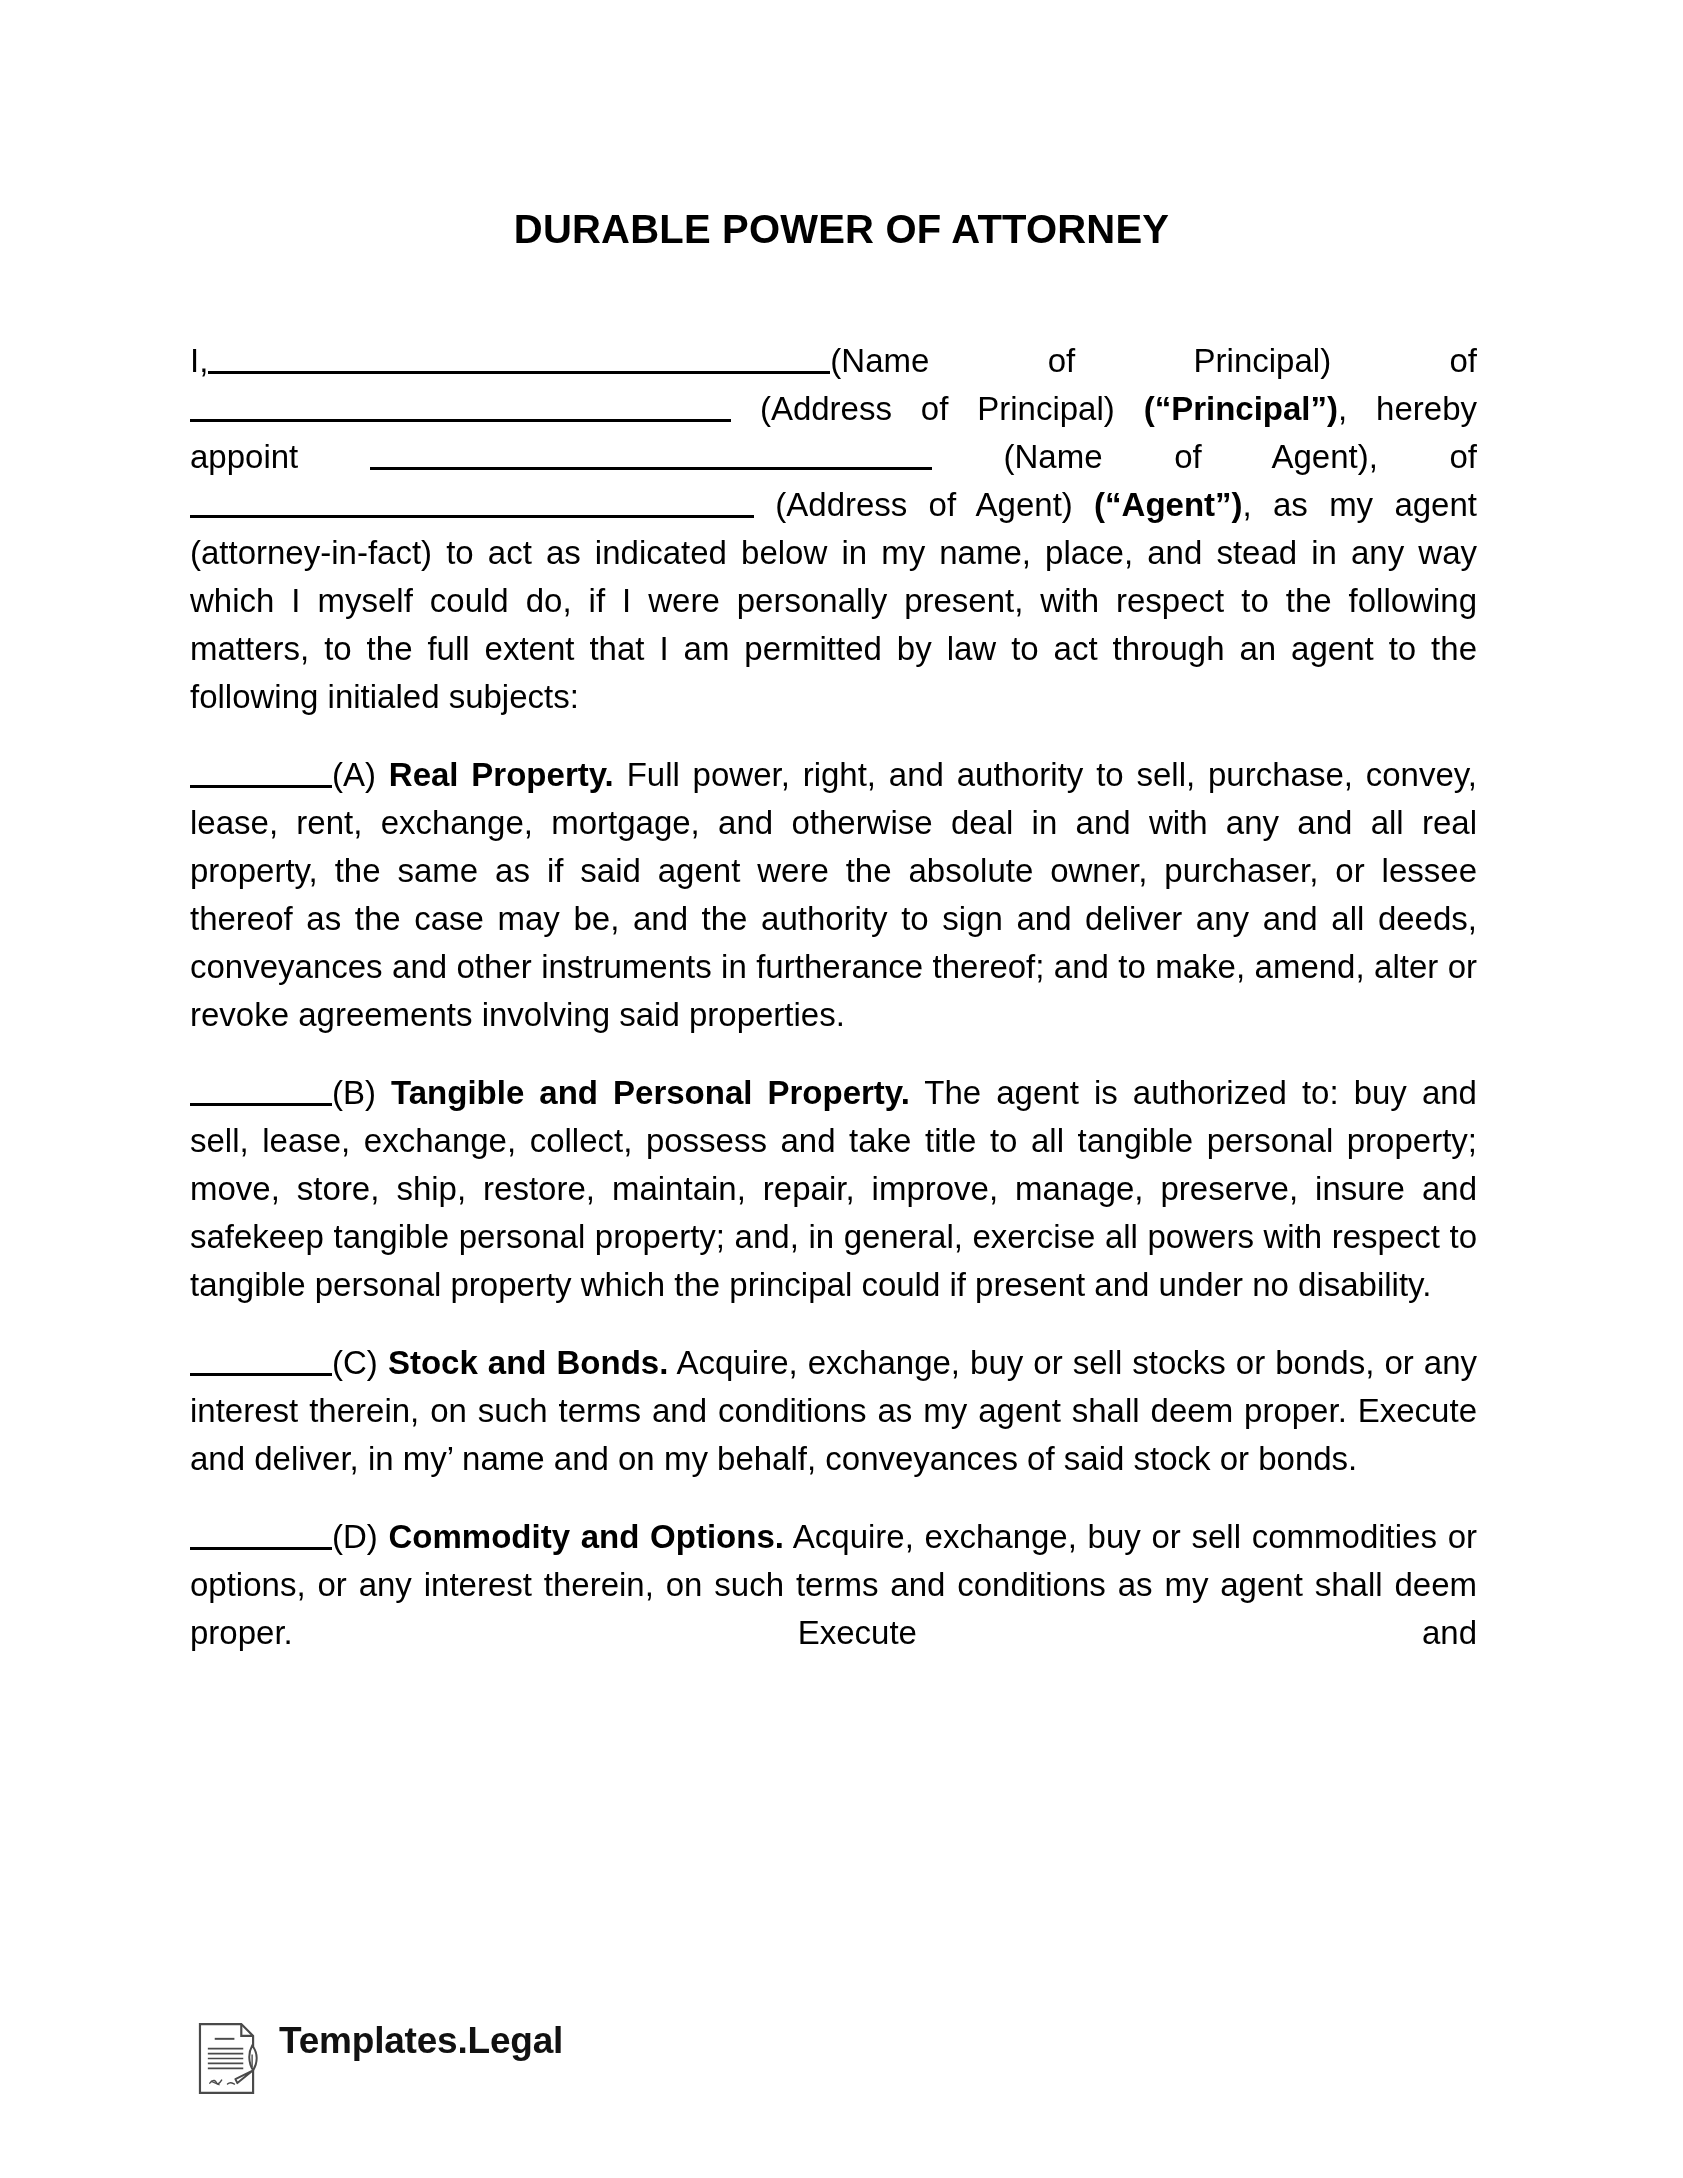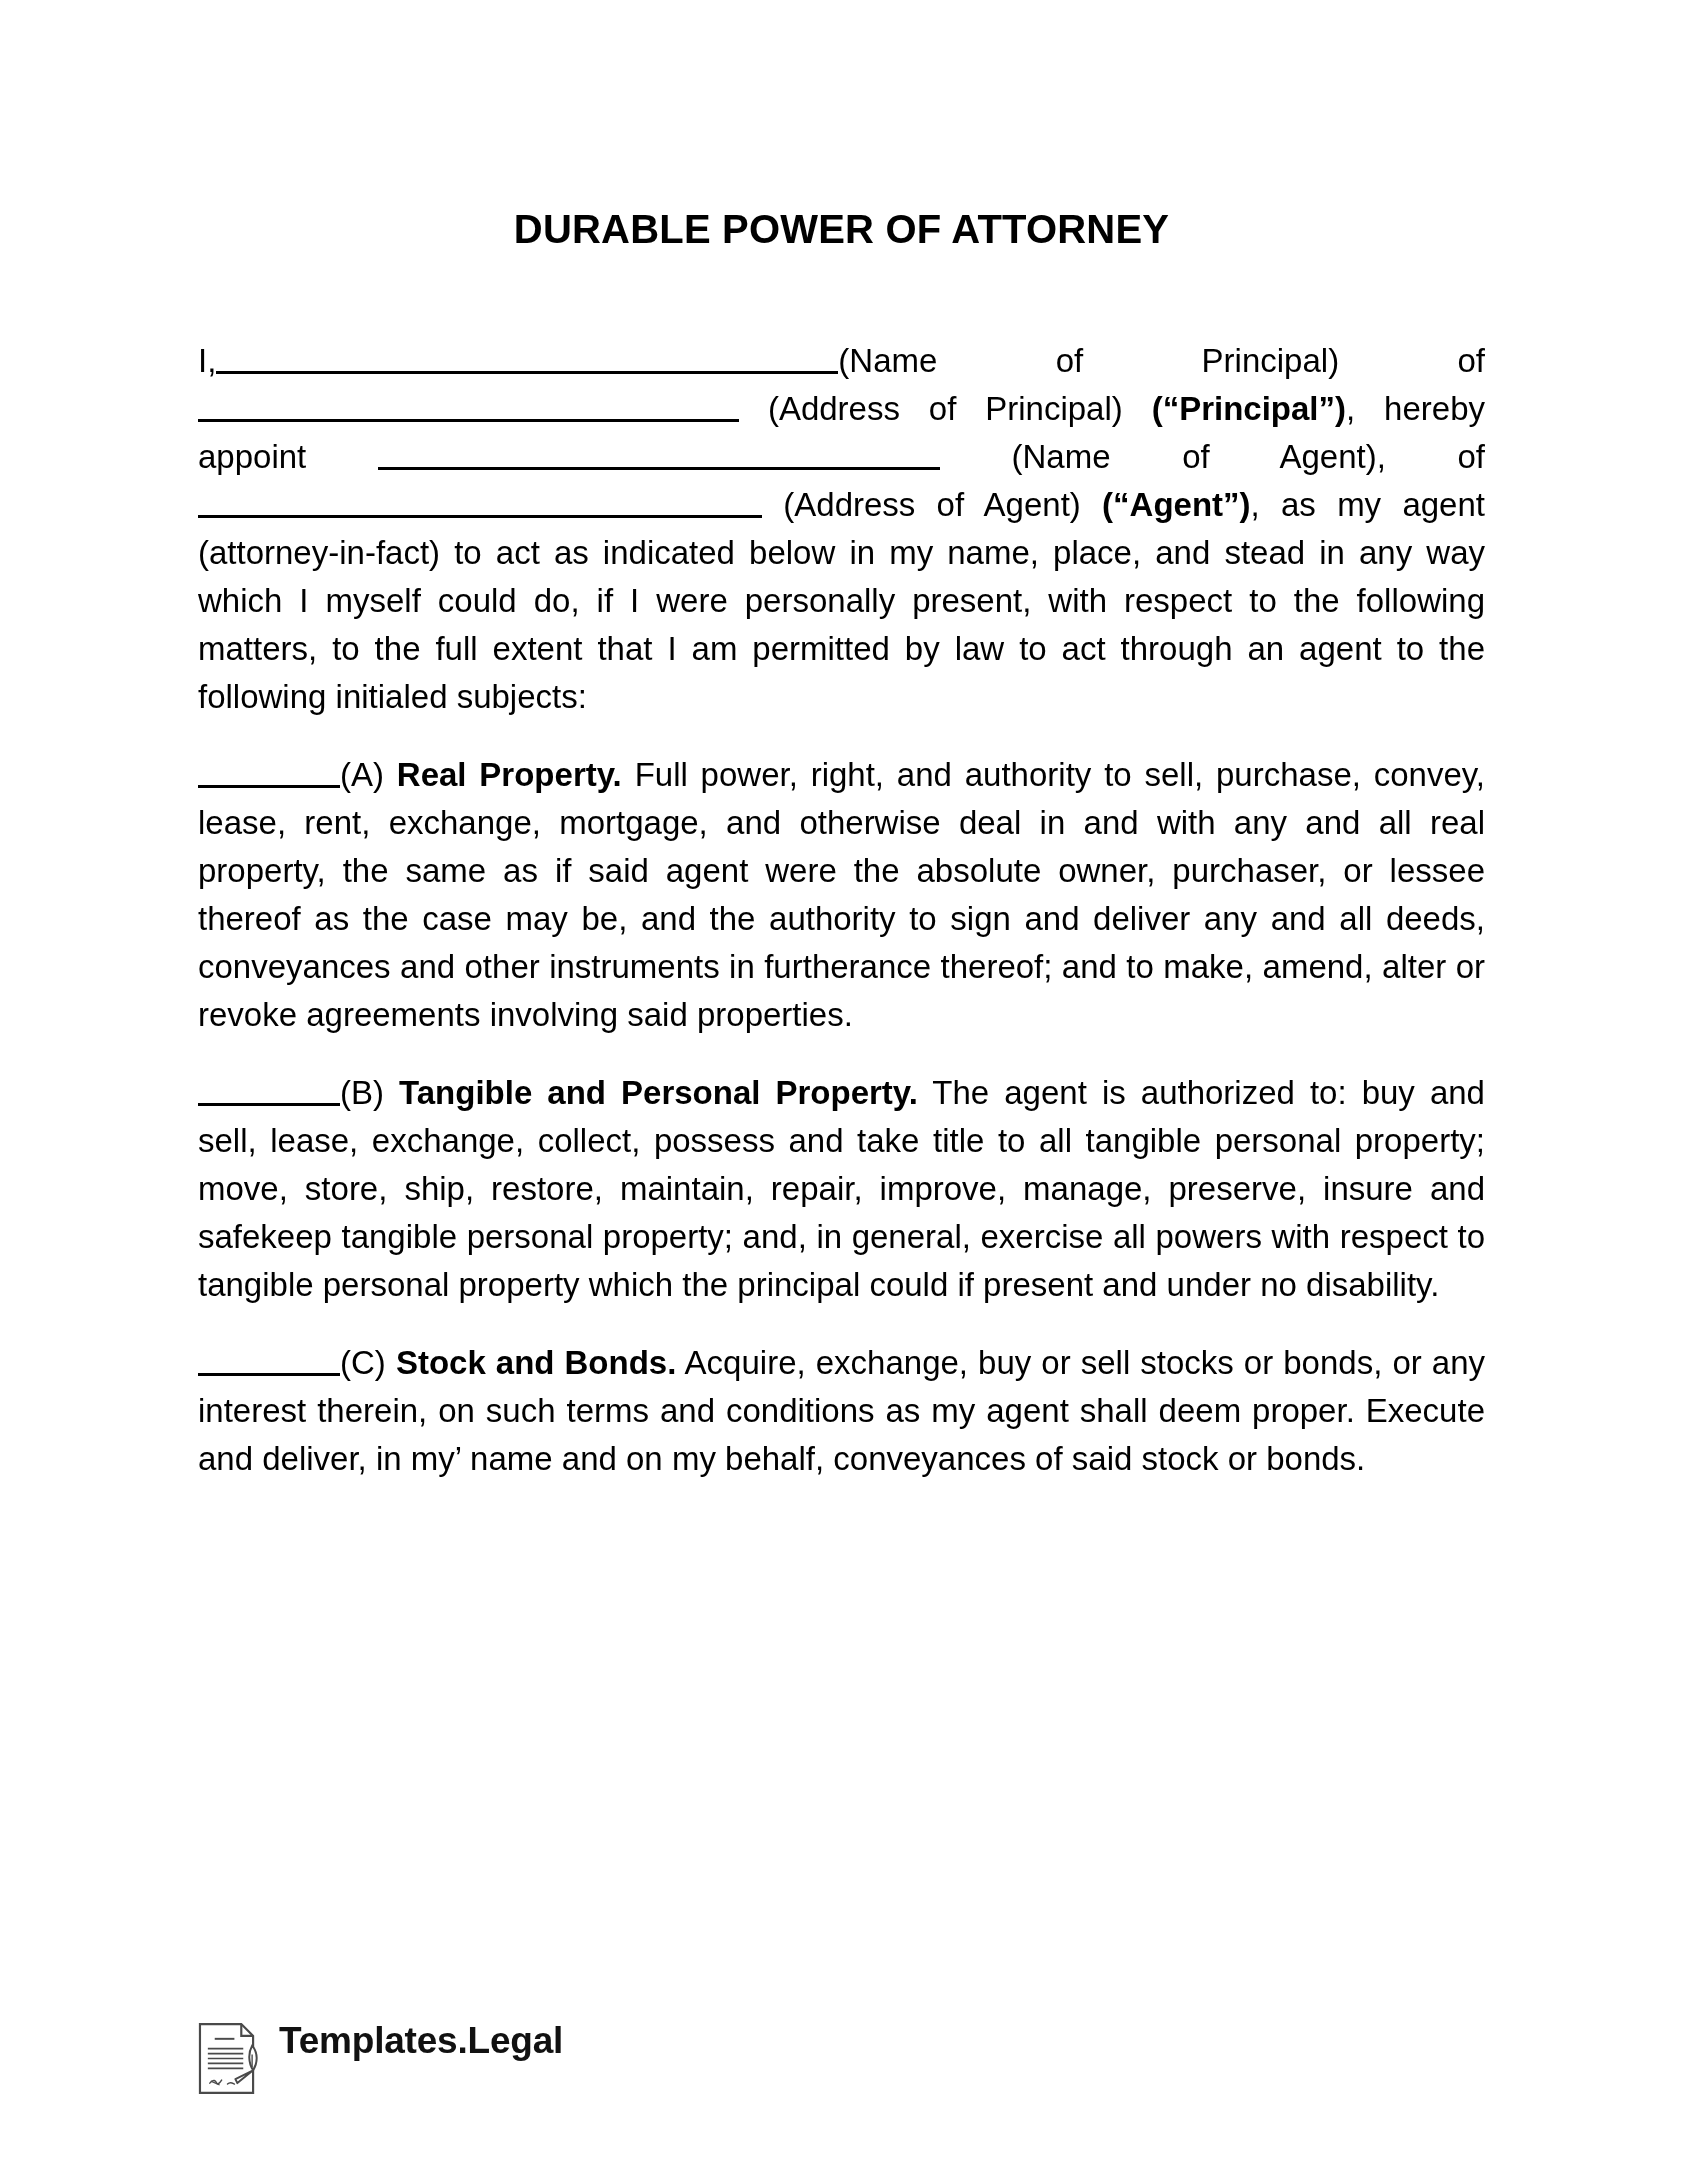--- a/index.html
+++ b/index.html
@@ -31,21 +31,21 @@
     text-align: center;
     font-size: 40px;
     font-weight: bold;
     letter-spacing: 0.2px;
     line-height: 1.1;
   }
 
   
   .doc-body {
     position: absolute;
-    left: 198px;
+    left: 190px;
     top: 337px;
     width: 1287px;
     font-size: 33px;
     line-height: 48px;
   }
 
   .para {
     margin: 0 0 30px 0;
     text-align: justify;
     text-justify: inter-word;
@@ -115,20 +115,21 @@
   <div class="doc-body">
 
     <p class="para"><span>I,</span><span class="blank blank-principal-name"></span><span>(Name of Principal) of</span> <span class="blank blank-principal-addr"></span> <span>(Address of Principal)</span> <b>(“Principal”)</b><span>,</span> <span>hereby appoint</span> <span class="blank blank-agent-name"></span> <span>(Name of Agent), of</span> <span class="blank blank-agent-addr"></span> <span>(Address of Agent)</span> <b>(“Agent”)</b><span>, as my agent (attorney-in-fact) to act as indicated below in my name, place, and stead in any way which I myself could do, if I were personally present, with respect to the following matters, to the full extent that I am permitted by law to act through an agent to the following initialed subjects:</span></p>
 
     <p class="para"><span class="blank blank-initial"></span><span>(A)</span> <b>Real Property.</b> <span>Full power, right, and authority to sell, purchase, convey, lease, rent, exchange, mortgage, and otherwise deal in and with any and all real property, the same as if said agent were the absolute owner, purchaser, or lessee thereof as the case may be, and the authority to sign and deliver any and all deeds, conveyances and other instruments in furtherance thereof; and to make, amend, alter or revoke agreements involving said properties.</span></p>
 
     <p class="para"><span class="blank blank-initial"></span><span>(B)</span> <b>Tangible and Personal Property.</b> <span>The agent is authorized to: buy and sell, lease, exchange, collect, possess and take title to all tangible personal property; move, store, ship, restore, maintain, repair, improve, manage, preserve, insure and safekeep tangible personal property; and, in general, exercise all powers with respect to tangible personal property which the principal could if present and under no disability.</span></p>
 
     <p class="para"><span class="blank blank-initial"></span><span>(C)</span> <b>Stock and Bonds.</b> <span>Acquire, exchange, buy or sell stocks or bonds, or any interest therein, on such terms and conditions as my agent shall deem proper. Execute and deliver, in my’ name and on my behalf, conveyances of said stock or bonds.</span></p>
 
+    <p class="para clipped"><span class="blank blank-initial"></span><span>(D)</span> <b>Commodity and Options.</b> <span>Acquire, exchange, buy or sell commodities or options, or any interest therein, on such terms and conditions as my agent shall deem proper. Execute and</span></p>
 
   </div>
 
   <div class="footer">
     <span>
       <svg class="brand-icon" viewBox="0 0 62 74" xmlns="http://www.w3.org/2000/svg">
         <path d="M2 2 H44 L56 14 V72 H2 Z" fill="#ffffff" stroke="#4a4a4a" stroke-width="2.2" stroke-linejoin="miter"></path>
         <path d="M44 2 V14 H56" fill="none" stroke="#4a4a4a" stroke-width="2.2"></path>
         <line x1="17" y1="17" x2="37" y2="17" stroke="#4a4a4a" stroke-width="2"></line>
         <line x1="10" y1="27" x2="46" y2="27" stroke="#4a4a4a" stroke-width="1.7"></line>

